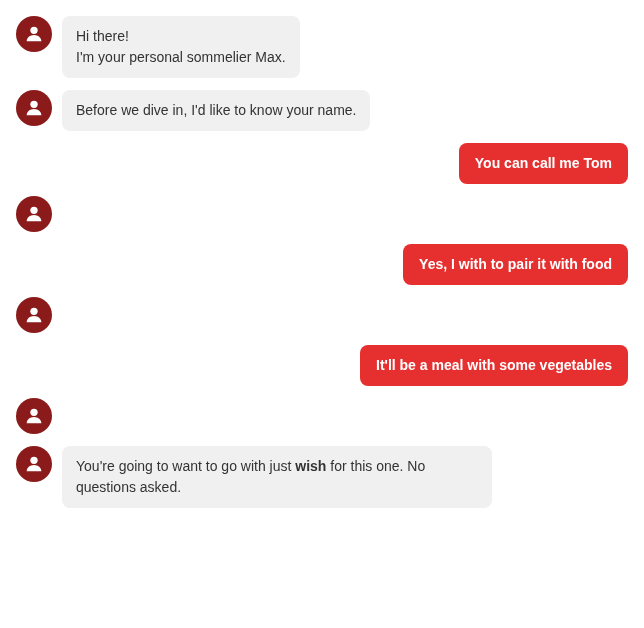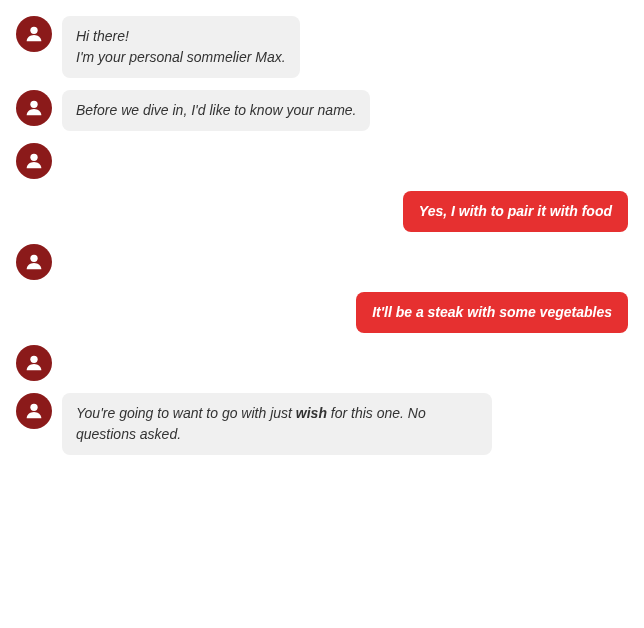--- a/index.html
+++ b/index.html
@@ -51,21 +51,20 @@
       width: 22px;
       height: 22px;
     }
 
     .bubble {
       background: #f0f0f0;
       border-radius: 8px;
       padding: 10px 14px;
       max-width: 430px;
       line-height: 1.5;
-      font-style: italic;
     }
 
     .bubble.user-bubble {
       background: #e63030;
       color: #ffffff;
       font-weight: 600;
       border-radius: 8px;
       padding: 10px 16px;
       max-width: 430px;
     }
@@ -97,20 +96,25 @@
       <svg viewBox="0 0 24 24" fill="none">
         <circle cx="12" cy="8" r="4" fill="#fff"></circle>
         <path d="M4 20c0-4 3.6-7 8-7s8 3 8 7" fill="#fff"></path>
       </svg>
     </div>
     <div class="bubble">
       <div>Before we dive in, I'd like to know your name.</div>
     </div>
   </div>
 
+  <div class="message-row user">
+    <div class="bubble user-bubble">
+      <div>You can call me Tom</div>
+    </div>
+  </div>
 
 
   <div class="message-row">
     <div class="avatar">
       <svg viewBox="0 0 24 24" fill="none">
         <circle cx="12" cy="8" r="4" fill="#fff"></circle>
         <path d="M4 20c0-4 3.6-7 8-7s8 3 8 7" fill="#fff"></path>
       </svg>
     </div>
   </div>
@@ -126,21 +130,21 @@
       <svg viewBox="0 0 24 24" fill="none">
         <circle cx="12" cy="8" r="4" fill="#fff"></circle>
         <path d="M4 20c0-4 3.6-7 8-7s8 3 8 7" fill="#fff"></path>
       </svg>
     </div>
   </div>
 
 
   <div class="message-row user">
     <div class="bubble user-bubble">
-      <div>It'll be a steak with some vegetables</div>
+      <div>It'll be a meal with some vegetables</div>
     </div>
   </div>
 
   <div class="message-row">
     <div class="avatar">
       <svg viewBox="0 0 24 24" fill="none">
         <circle cx="12" cy="8" r="4" fill="#fff"></circle>
         <path d="M4 20c0-4 3.6-7 8-7s8 3 8 7" fill="#fff"></path>
       </svg>
     </div>

